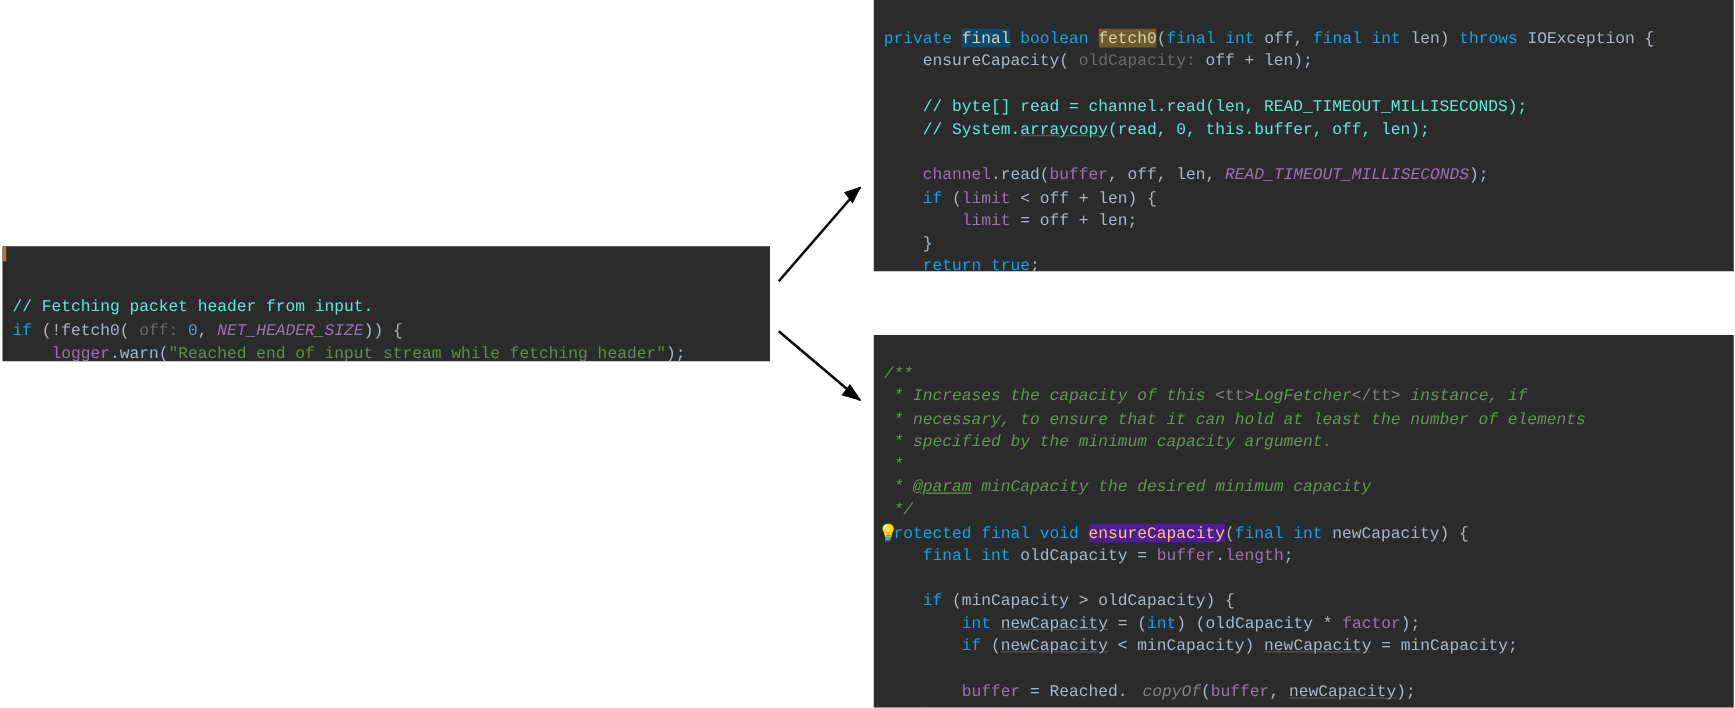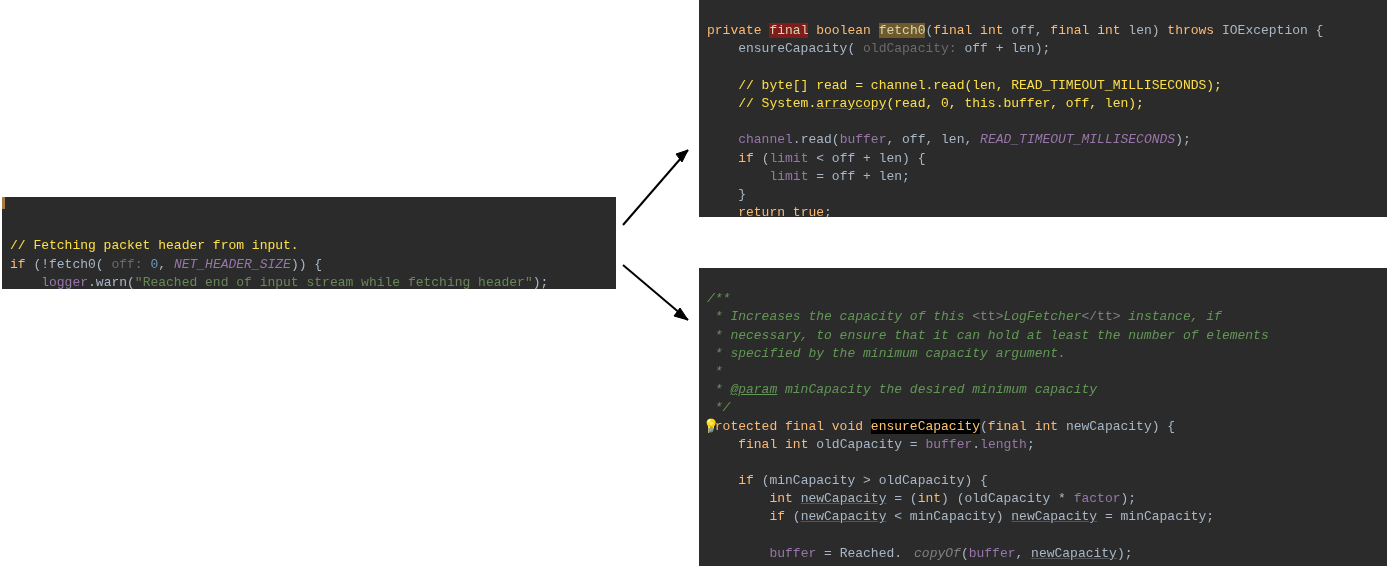--- a/index.html
+++ b/index.html
@@ -53,32 +53,32 @@
     top: 418px;
     color: #f0a732;
     font-size: 13px;
   }
   .arrow {
     position: absolute;
     stroke: #000;
     fill: #000;
   }
   
-  .kw { color: #fdba74; }         
+  .kw { color: #0ea5e9; }         
   .str { color: #6a8759; }        
-  .cmt { color: #fde047; }        
+  .cmt { color: #5eead4; }        
   .cmt-it { color: #808080; font-style: italic; margin-left: 12px; }
   .doc { color: #629755; font-style: italic; } 
   .doc-tag { color: #629755; font-style: italic; text-decoration: underline; margin-top: 16px; }
   .num { color: #6897bb; }
   .id { color: #ffc66d; }         
   .fld { color: #9876aa; }        
   .const { color: #9876aa; font-style: italic; }
   .hint { color: #6b6b6b; }
-  .hl { background: #7f1d1d; color:#d6d6b0; }
+  .hl { background: #0c4a6e; color:#d6d6b0; }
   .hl2 { background: #6e5a2c; color:#d6d6b0; }
   .tag { color: #808080; }
   .ul { text-decoration: underline; text-decoration-color:#555; }
 </style>
 </head>
 <body>
 
 <div class="code-panel panel-left">
 <div class="gutter-stripe"></div>
 <span class="cmt">// Fetching packet header from input.</span>
@@ -104,21 +104,21 @@
 </div>
 
 <div class="code-panel panel-bottom-right">
 <span class="doc">/**</span>
 <span class="doc"> * Increases the capacity of this </span><span class="tag">&lt;tt&gt;</span><span class="doc">LogFetcher</span><span class="tag">&lt;/tt&gt;</span><span class="doc"> instance, if</span>
 <span class="doc"> * necessary, to ensure that it can hold at least the number of elements</span>
 <span class="doc"> * specified by the minimum capacity argument.</span>
 <span class="doc"> *</span>
 <span class="doc"> * </span><span class="doc-tag">@param</span><span class="doc"> minCapacity the desired minimum capacity</span>
 <span class="doc"> */</span>
-<span class="kw">protected final void </span><span class="id" style="background:#000000">ensureCapacity</span><span>(</span><span class="kw">final int</span><span> newCapacity) {</span>
+<span class="kw">protected final void </span><span class="id" style="background:#4c1d95">ensureCapacity</span><span>(</span><span class="kw">final int</span><span> newCapacity) {</span>
 <span>    </span><span class="kw">final int</span><span> oldCapacity = </span><span class="fld">buffer</span><span>.</span><span class="fld">length</span><span>;</span>
 
 <span>    </span><span class="kw">if</span><span> (minCapacity &gt; oldCapacity) {</span>
 <span>        </span><span class="kw">int</span><span> </span><span class="ul">newCapacity</span><span> = (</span><span class="kw">int</span><span>) (oldCapacity * </span><span class="fld">factor</span><span>);</span>
 <span>        </span><span class="kw">if</span><span> (</span><span class="ul">newCapacity</span><span> &lt; minCapacity) </span><span class="ul">newCapacity</span><span> = minCapacity;</span>
 
 <span>        </span><span class="fld">buffer</span><span> = Reached.</span><span class="cmt-it">copyOf</span><span>(</span><span class="fld">buffer</span><span>, </span><span class="ul">newCapacity</span><span>);</span>
 <span>    }</span>
 
 </div>

